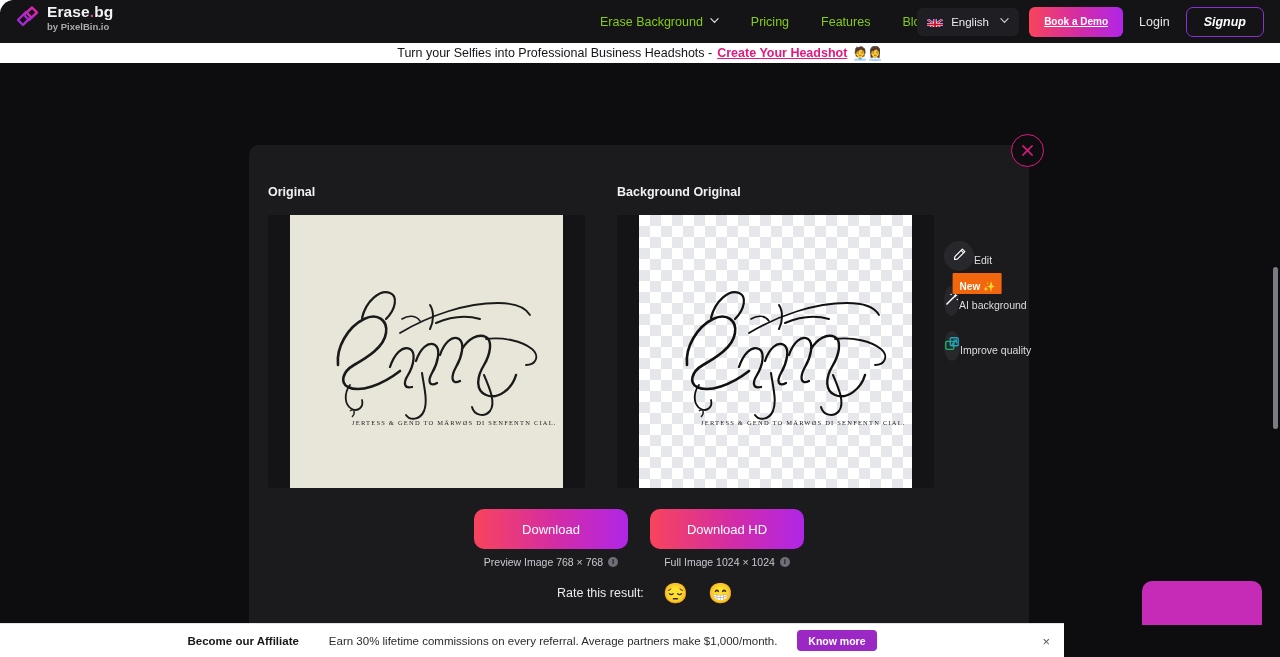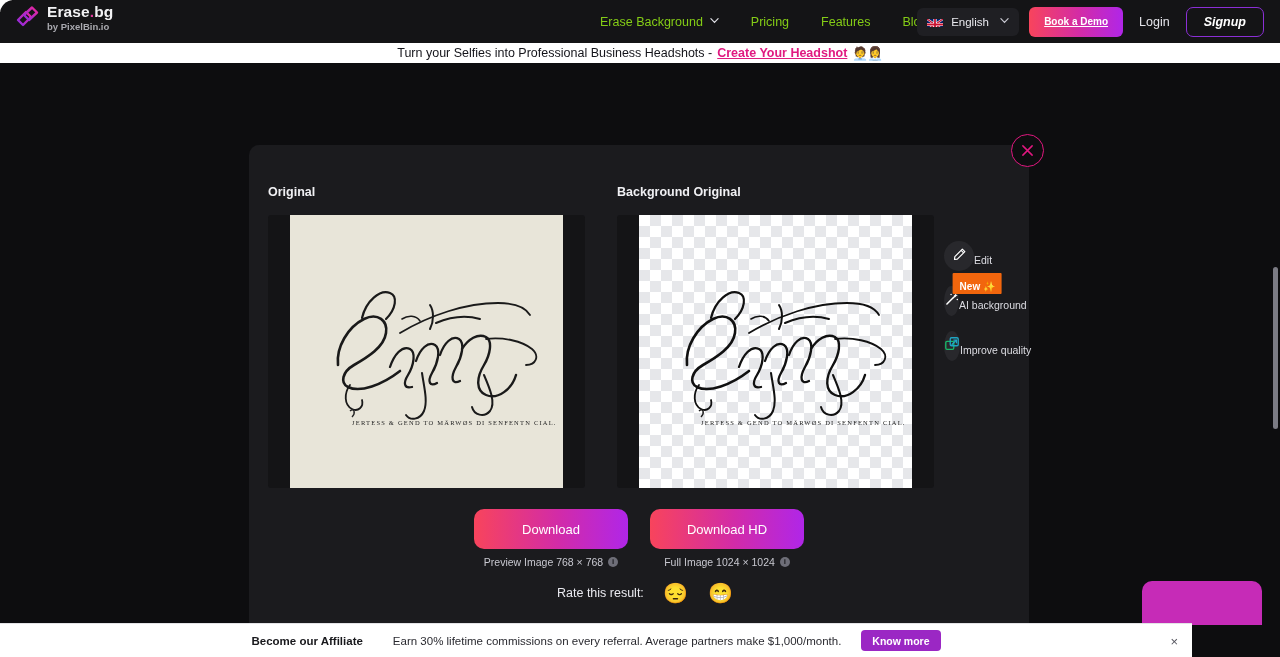--- a/index.html
+++ b/index.html
@@ -159,21 +159,21 @@
   .emoji-btn{ font-size:20px; cursor:pointer; line-height:1; }
 
   
   .chat-widget{
     position:absolute; right:18px; bottom:32px; width:120px; height:44px;
     background:#c62bb7; border-radius:10px 10px 0 0;
   }
 
   
   .affiliate{
-    position:absolute; left:0; bottom:0; width:1192px; height:34px;
+    position:absolute; left:0; bottom:0; width:1064px; height:34px;
     background:#ffffff; border-top:1px solid #e3e3e6;
     display:flex; align-items:center; justify-content:center; gap:14px;
   }
   .aff-strong{ font-size:11.5px; font-weight:700; color:#18181c; }
   .aff-text{ font-size:11.5px; color:#2a2a30;padding-left:16px; }
   .btn-know{
     background:#9b27c4; color:#fff; border:none; border-radius:4px; cursor:pointer;
     font-family:inherit; font-size:10.5px; font-weight:700; height:21px; padding:0 11px;
     margin-left:6px;
   }

